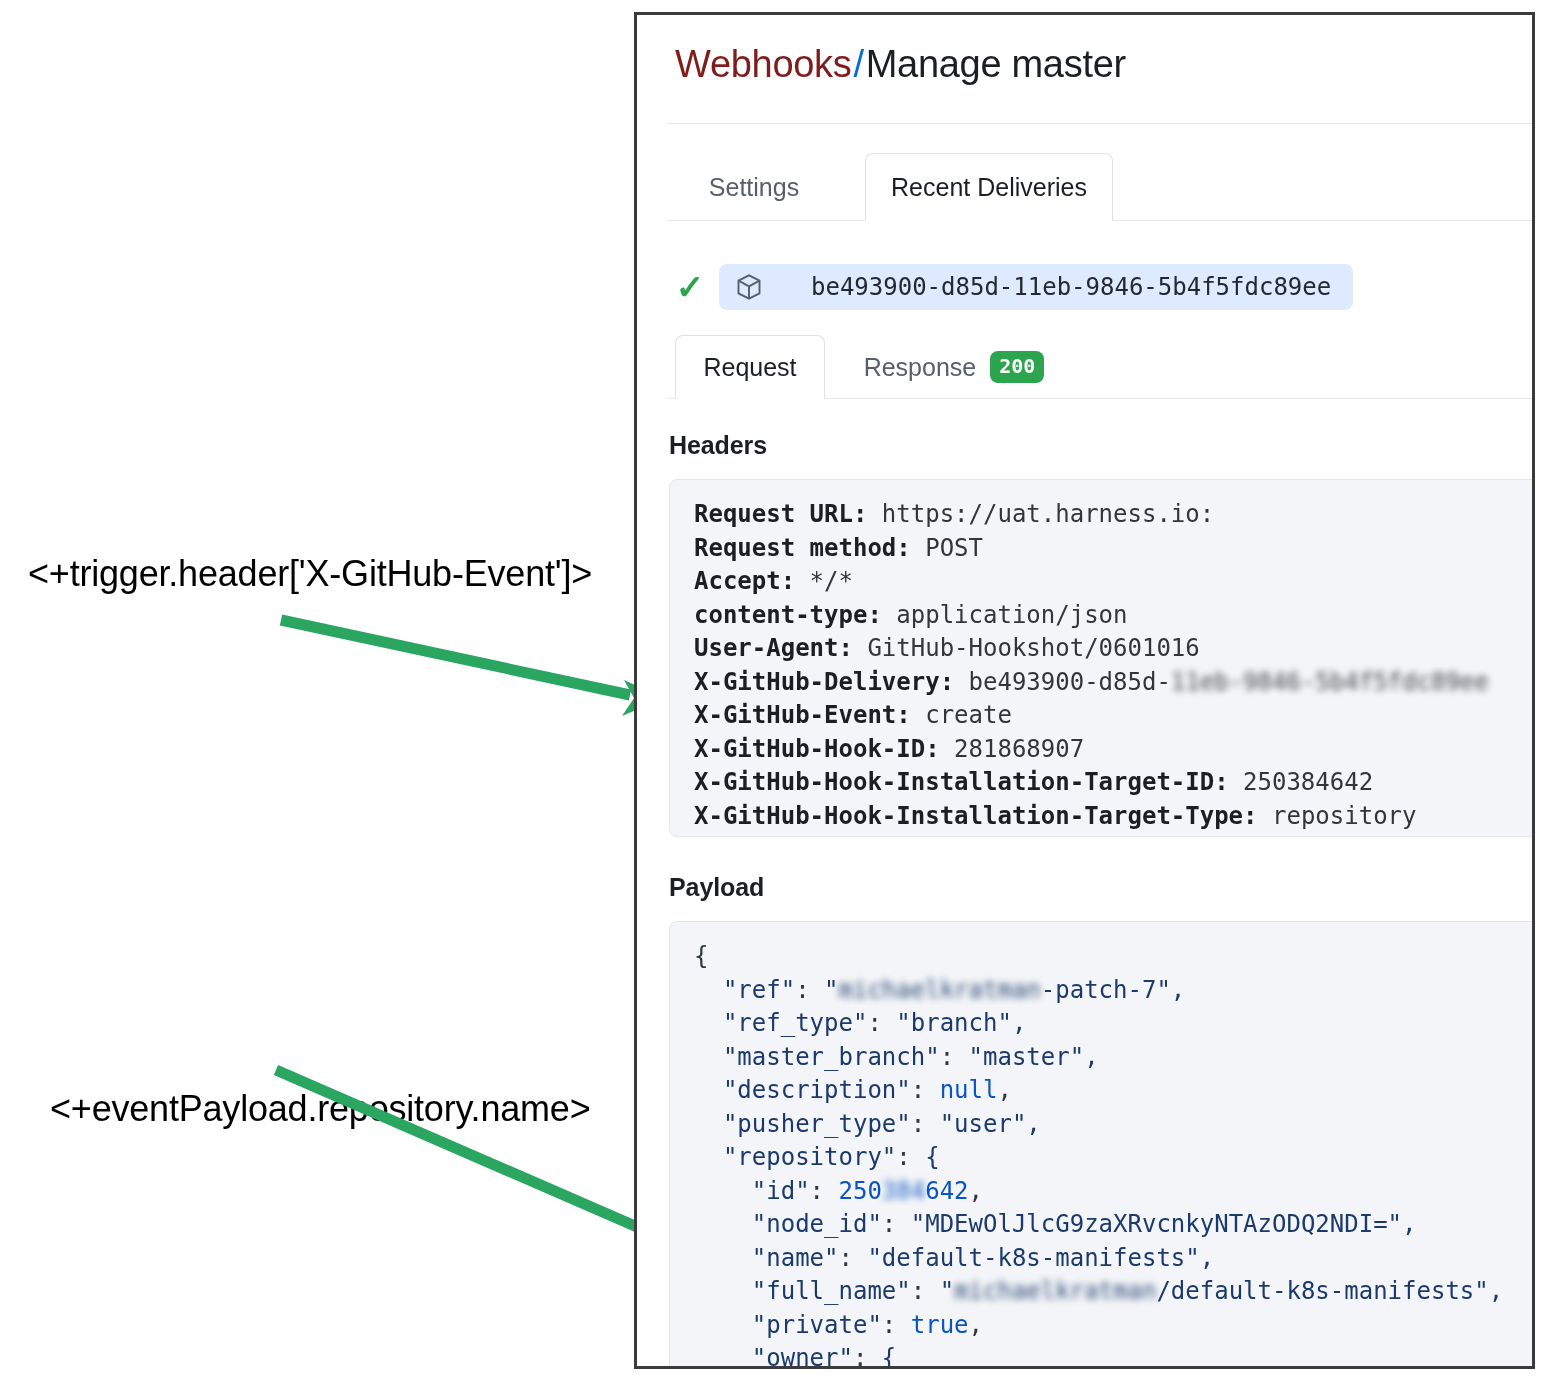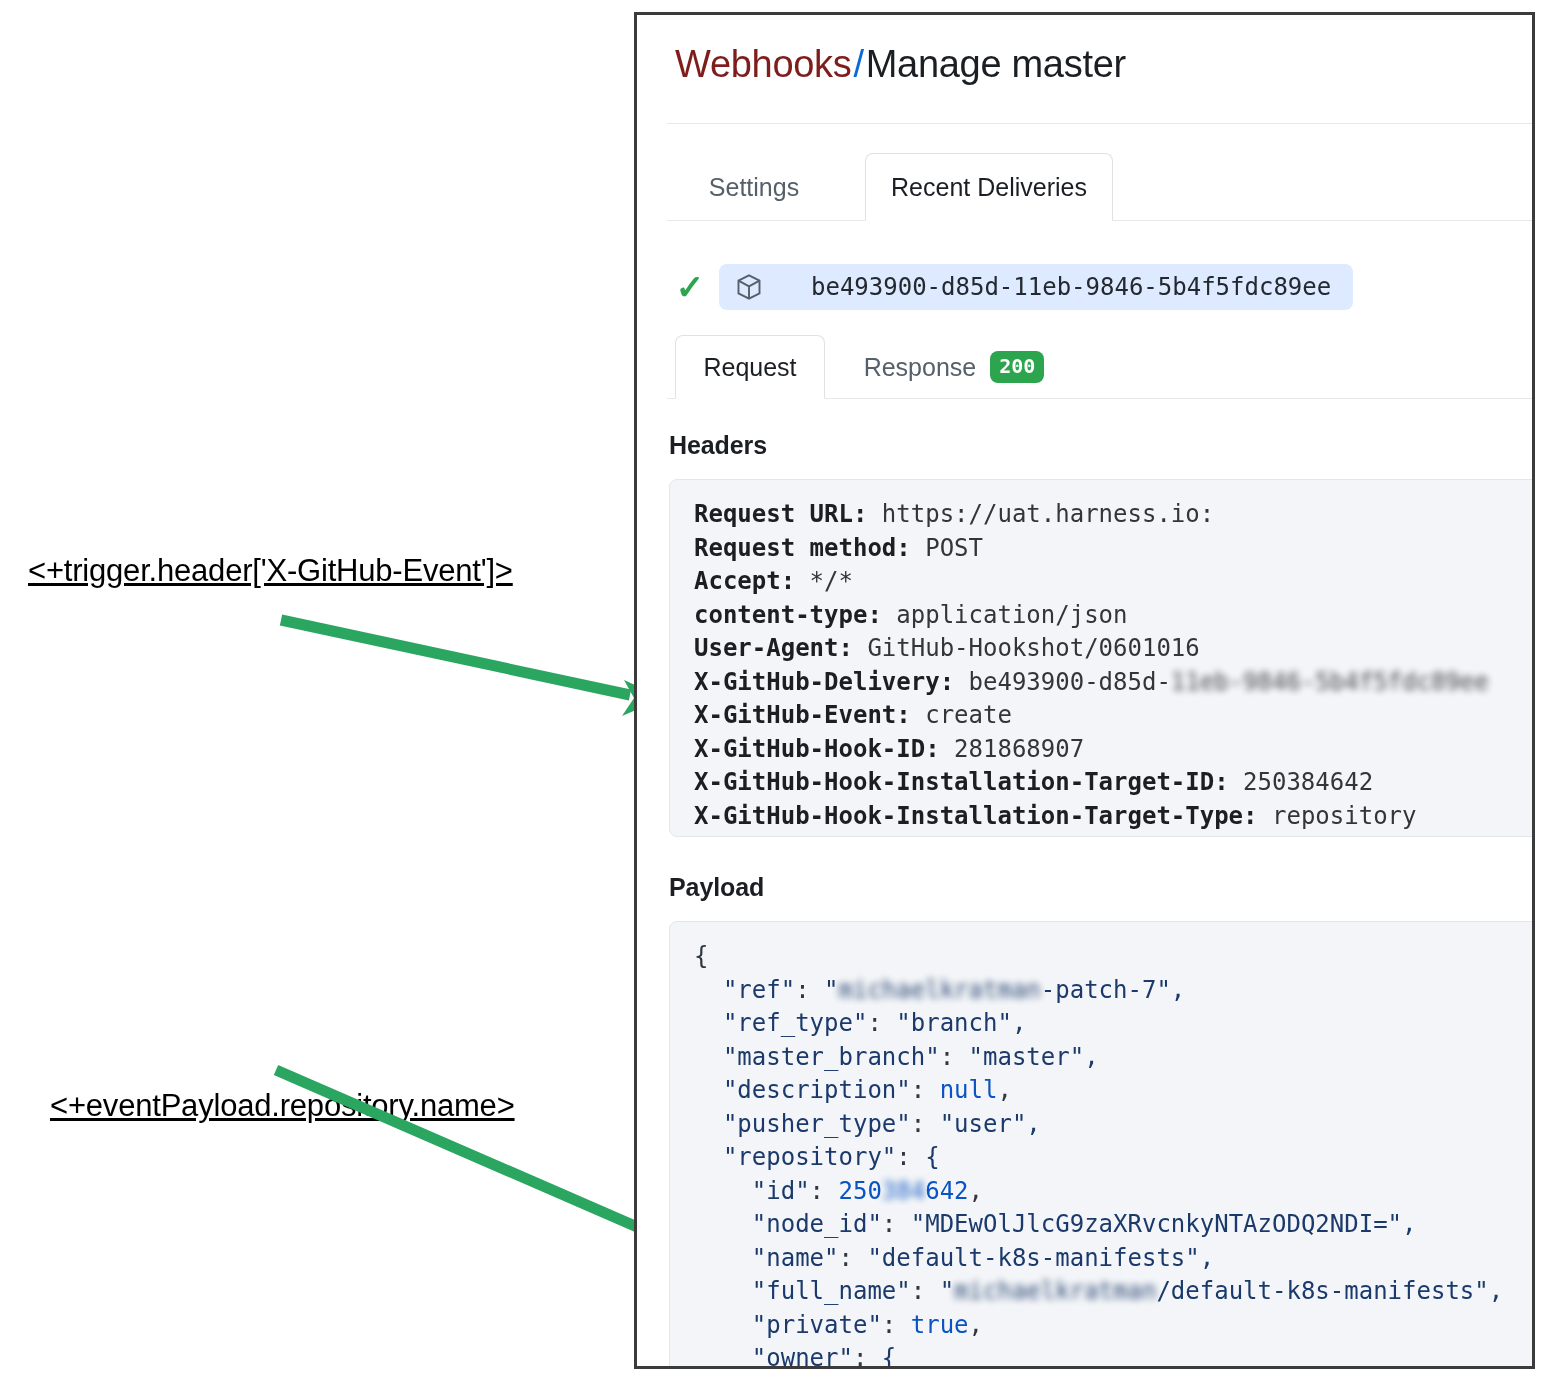--- a/index.html
+++ b/index.html
@@ -14,25 +14,24 @@
     overflow: hidden;
     font-family: "Liberation Sans", sans-serif;
     -webkit-font-smoothing: antialiased;
   }
 
   
   .annotation {
     position: absolute;
     color: #000000;
     font-family: "Liberation Sans", sans-serif;
-    font-size: 31px;
+    font-size: 36px;
     line-height: 1.2;
     white-space: nowrap;
     letter-spacing: -0.2px;
-    text-decoration: underline;
   }
   #anno-header-label { left: 28px;  top: 552px; }
   #anno-payload-label { left: 50px; top: 1087px; }
 
   .arrow-svg {
     position: absolute;
     overflow: visible;
     pointer-events: none;
   }
 

